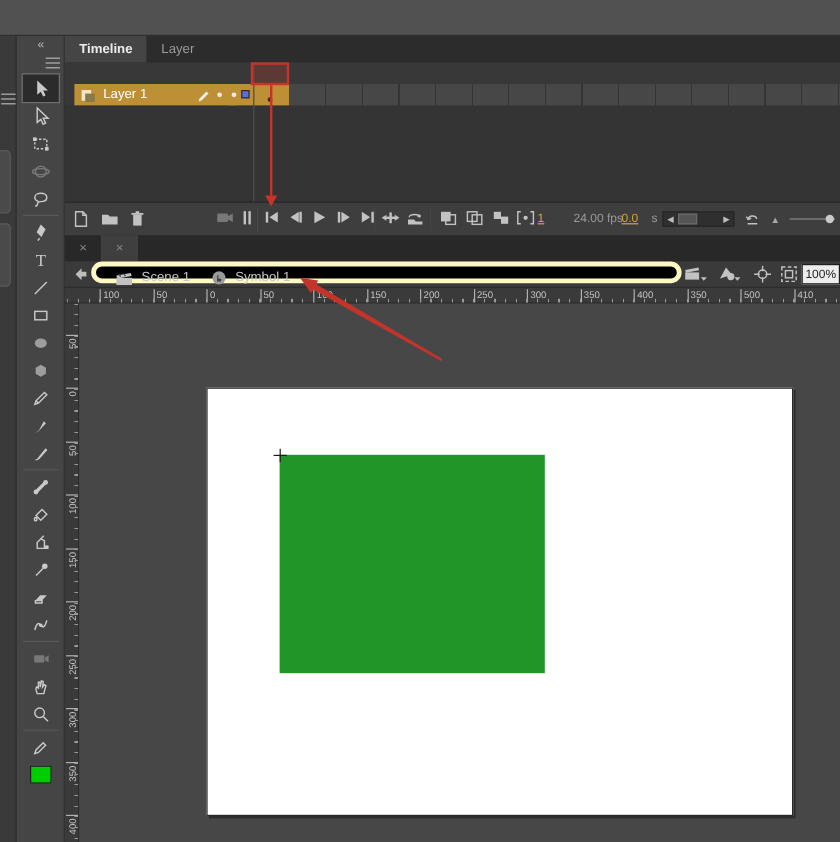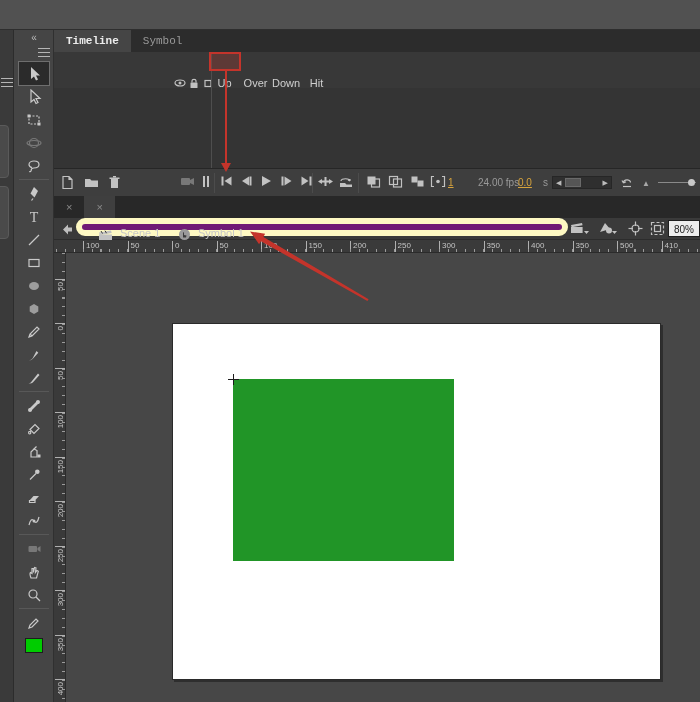--- a/index.html
+++ b/index.html
@@ -27,21 +27,21 @@
   .tdiv { width:30px; height:1px; background:#585858; margin:2px 0; }
   .tool svg { display:block; }
   .tsvg { stroke:#c9c9c9; fill:none; stroke-width:1.2; }
   .tfill { fill:#c9c9c9; stroke:none; }
   .tgray { stroke:#787878; } .tgrayf { fill:#787878; }
   .swatch { width:18px; height:15px; background:#00cc00; border:1px solid #1d1d1d; }
 
   
   .tl-panel { left:54px; top:30px; width:646px; height:166px; background:#383838; }
   .tl-tabs { left:0; top:0; width:646px; height:22px; background:#2c2c2c; display:flex; }
-  .tl-tab { padding:0 12px; height:22px; line-height:22px; font-size:11px; color:#9a9a9a;font-family:Liberation Mono, monospace; }
+  .tl-tab { padding:0 12px; height:22px; line-height:22px; font-size:11px; color:#9a9a9a; }
   .tl-tab.active { background:#454545; color:#ececec; font-weight:bold; }
   .tl-header { left:0; top:22px; width:646px; height:18px; }
   .hicon { top:25px; } .hicon svg { display:block; }
   .flab { position:absolute; top:22px; height:18px; line-height:18px; width:31px; text-align:center; font-size:11px; color:#cfcfcf; }
   .f0{left:155px;} .f1{left:186px;} .f2{left:216.5px;} .f3{left:247px;}
   .layer-row { left:0; top:40px; width:646px; height:18px; }
   .layer-name-bg { position:absolute; left:8px; top:0; width:149px; height:18px; background:#be9036; }
   .frame-cells { position:absolute; left:157px; top:0; right:0; height:18px;
       background:repeating-linear-gradient(90deg,#474747 0 29.5px,#343434 29.5px 30.5px); }
   .frame1 { position:absolute; left:157px; top:0; width:30px; height:18px; background:#be9036; }
@@ -76,21 +76,21 @@
 
   
   .doc-tabs { left:54px; top:196px; width:646px; height:22px; background:#282828; display:flex; }
   .doc-tab { height:22px; line-height:22px; font-size:11px; color:#969696; padding:0 12px; display:flex; align-items:center; gap:7px; }
   .doc-tab.active { background:#3f3f3f; color:#d6d6d6; font-weight:bold; }
   .close-x { font-size:11px; color:#8a8a8a; font-weight:normal; }
 
   
   .edit-bar { left:54px; top:218px; width:646px; height:22px; background:#3a3a3a; border-bottom:1px solid #2c2c2c; }
   .back-arrow { left:6px; top:4px; }
-  .crumb-pill { left:22px; top:0; width:492px; height:18px; background:#701a75; border:6px solid #fef9c3; border-radius:9px; }
+  .crumb-pill { left:22px; top:0; width:492px; height:18px; background:#000000; border:4px solid #fef9c3; border-radius:9px; }
   .crumb { position:absolute; top:0; height:18px; line-height:18px; font-size:11px; color:#c7c7c7; }
   .crumb-icon { position:absolute; top:3px; }
   .eb-icon { top:3px; } .eb-icon svg { display:block; }
   .zoom-field { left:614px; top:2px; width:32px; height:17px; background:#ededed; border:1px solid #1f1f1f;
                 font-size:10px; color:#222; text-align:center; line-height:17px; }
 
   
   .hruler { left:54px; top:240px; width:646px; height:13px; background:#3a3a3a; border-bottom:1px solid #2b2b2b; }
   .hruler::after { content:""; position:absolute; left:2px; right:0; bottom:0; height:3px;
       background:repeating-linear-gradient(90deg,#9a9a9a 0 1px,transparent 1px 8.9px); }
@@ -277,21 +277,21 @@
       </div>
       <div class="tool">
           <div class="swatch"></div>
         </div>
     </div>
   </div>
 
   <div class="abs tl-panel">
     <div class="abs tl-tabs">
       <div class="tl-tab active">Timeline</div>
-      <div class="tl-tab">Symbol</div>
+      <div class="tl-tab">Layer</div>
     </div>
 
     <div class="abs tl-header">
       <div class="abs hicon" style="left:120px">
         <svg width="12" height="12">
             <ellipse class="cstroke" cx="6" cy="6" rx="5" ry="3"></ellipse>
             <circle class="csvg" cx="6" cy="6" r="1.5"></circle>
           </svg>
       </div>
       <div class="abs hicon" style="left:134px">
@@ -304,20 +304,42 @@
         <svg width="12" height="12">
             <rect class="cstroke" x="3" y="3.5" width="6" height="6"></rect>
           </svg>
       </div>
       <div class="flab f0">Up</div>
       <div class="flab f1">Over</div>
       <div class="flab f2">Down</div>
       <div class="flab f3">Hit</div>
     </div>
 
+    <div class="abs layer-row">
+      <div class="layer-name-bg"></div>
+      <div class="abs" style="left:13px;top:3px">
+        <svg width="13" height="12">
+            <rect fill="#f0e6c8" x="1" y="1" width="8" height="9"></rect>
+            <rect fill="#8a7a4a" x="4" y="4" width="8" height="7"></rect>
+          </svg>
+      </div>
+      <div class="layer-label">Layer 1</div>
+      <div class="abs" style="left:110px;top:3px">
+        <svg width="12" height="12">
+            <path d="M1.5,10.5 L2.3,8 L8,2.2 L9.8,4 L4,9.7 Z" fill="#ececec"></path>
+          </svg>
+      </div>
+      <div class="ldot" style="left:127px"></div>
+      <div class="ldot" style="left:139px"></div>
+      <div class="lsq"></div>
+      <div class="frame-cells"></div>
+      <div class="frame1">
+          <div class="kf-dot" style="left:12px;position:absolute"></div>
+        </div>
+    </div>
 
     <div class="abs tl-empty"></div>
     <div class="abs tl-vsep"></div>
 
     <div class="abs tl-controls">
       <div class="cbtn" style="left:6px">
         <svg width="14" height="15">
             <path class="cstroke" d="M3,1.5 L9,1.5 L12,4.5 L12,13.5 L3,13.5 Z M9,1.5 L9,4.5 L12,4.5" fill="#c2c2c2"></path>
           </svg>
       </div>
@@ -496,21 +518,21 @@
           <line class="cstroke" x1="0.5" y1="7.5" x2="5" y2="7.5"></line>
           <line class="cstroke" x1="10" y1="7.5" x2="14.5" y2="7.5"></line>
         </svg>
     </div>
     <div class="abs eb-icon" style="left:596px">
       <svg width="15" height="15">
           <rect class="cstroke" x="1.5" y="1.5" width="12" height="12" stroke-dasharray="3 2"></rect>
           <rect class="cstroke" x="4.5" y="4.5" width="6" height="6"></rect>
         </svg>
     </div>
-    <div class="abs zoom-field">80%</div>
+    <div class="abs zoom-field">100%</div>
   </div>
 
   <div class="abs hruler">
     <div>
         <div class="htick" style="left: 29px;">
           <span>100</span>
         </div>
         <div class="htick" style="left: 73.5px;">
           <span>50</span>
         </div>

